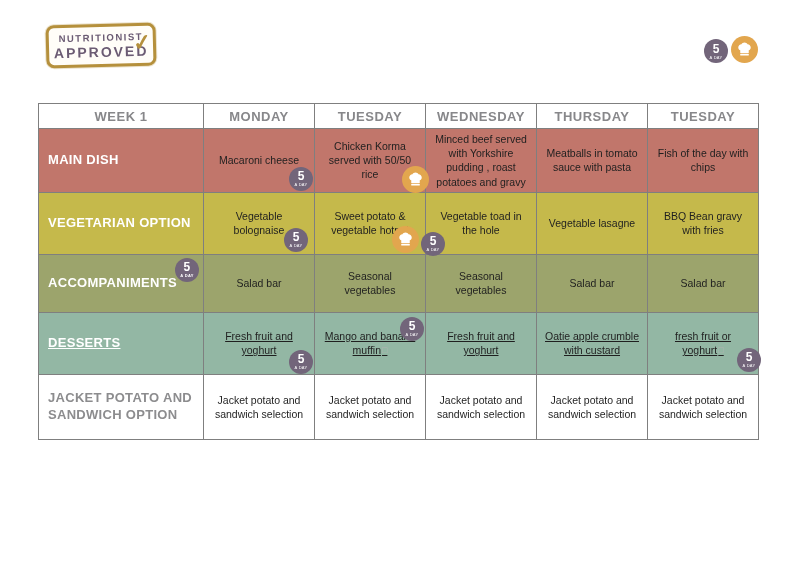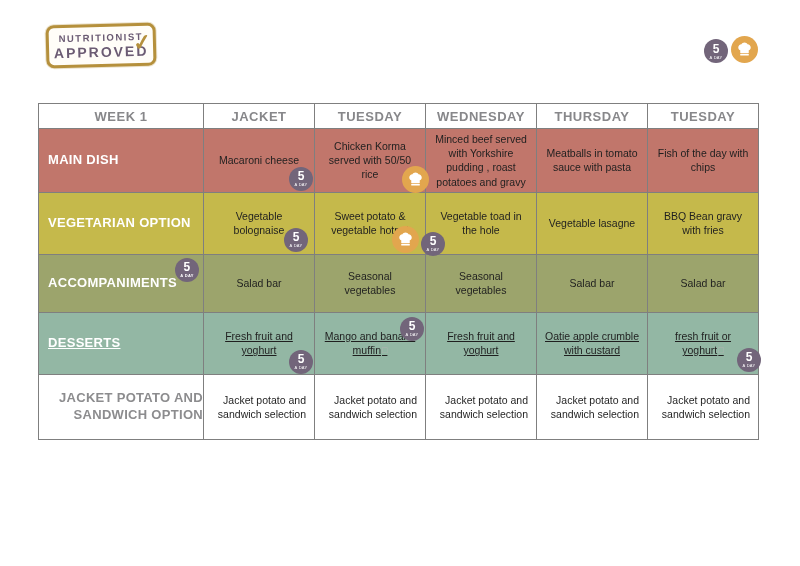--- a/index.html
+++ b/index.html
@@ -64,21 +64,21 @@
     position:relative; vertical-align:middle; line-height:1.25;
   }
   td.cell {
     font-size:10.5px; color:#1f1f1f; text-align:center; vertical-align:middle;
     padding:3px 8px; position:relative; line-height:1.35;
   }
   tr.r-main   { height:62px; } tr.r-main   td { background:#c1766b; }
   tr.r-veg    { height:62px;margin-left:24px; } tr.r-veg    td { background:#c5b94b; }
   tr.r-acc    { height:58px; } tr.r-acc    td { background:#9ca46c; }
   tr.r-des    { height:62px; } tr.r-des    td { background:#93b7a4;text-decoration:underline; }
-  tr.r-jacket { height:65px; } tr.r-jacket td { background:#ffffff;text-align:right; }
+  tr.r-jacket { height:65px; } tr.r-jacket td { background:#ffffff; }
   tr.r-jacket td.rowlabel { color:#8c8c8e; }
 
   
   .p-main-mon   { right:1px;  bottom:1px; }
   .p-main-tue   { right:-4px; bottom:-1px; }
   .p-veg-mon    { right:6px;  bottom:2px; }
   .p-veg-tue-chef { right:6px;  bottom:1px; }
   .p-veg-tue-5  { right:-20px; bottom:-2px; }
   .p-acc-label  { right:4px;  top:3px; }
   .p-des-mon    { right:1px;  bottom:0px; }
@@ -115,21 +115,21 @@
       <col style="width:165px">
         <col style="width:111px">
         <col style="width:111px">
       <col style="width:111px">
         <col style="width:111px">
         <col style="width:111px">
     </colgroup>
     <tbody>
         <tr>
       <th class="hdr">WEEK 1</th>
-      <th class="hdr">JACKET</th>
+      <th class="hdr">MONDAY</th>
       <th class="hdr">TUESDAY</th>
       <th class="hdr">WEDNESDAY</th>
       <th class="hdr">THURSDAY</th>
       <th class="hdr">TUESDAY</th>
     </tr>
 
     <tr class="r-main">
       <td class="rowlabel">MAIN DISH</td>
       <td class="cell">
         <span>Macaroni cheese</span>

